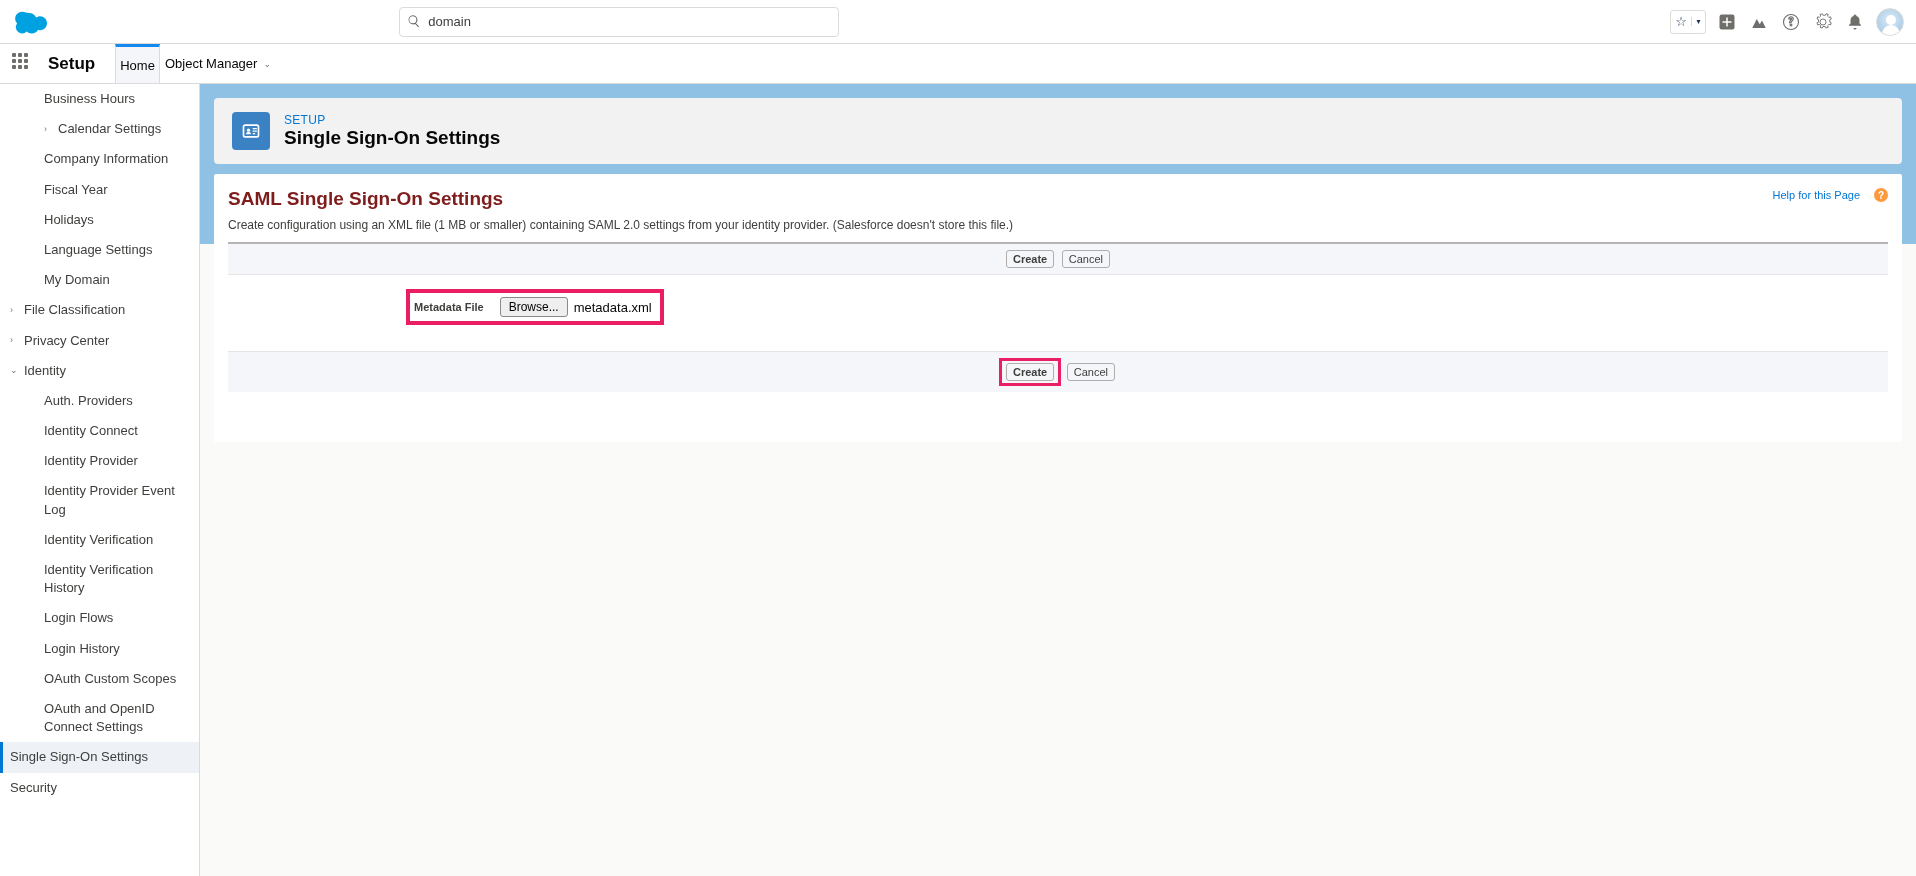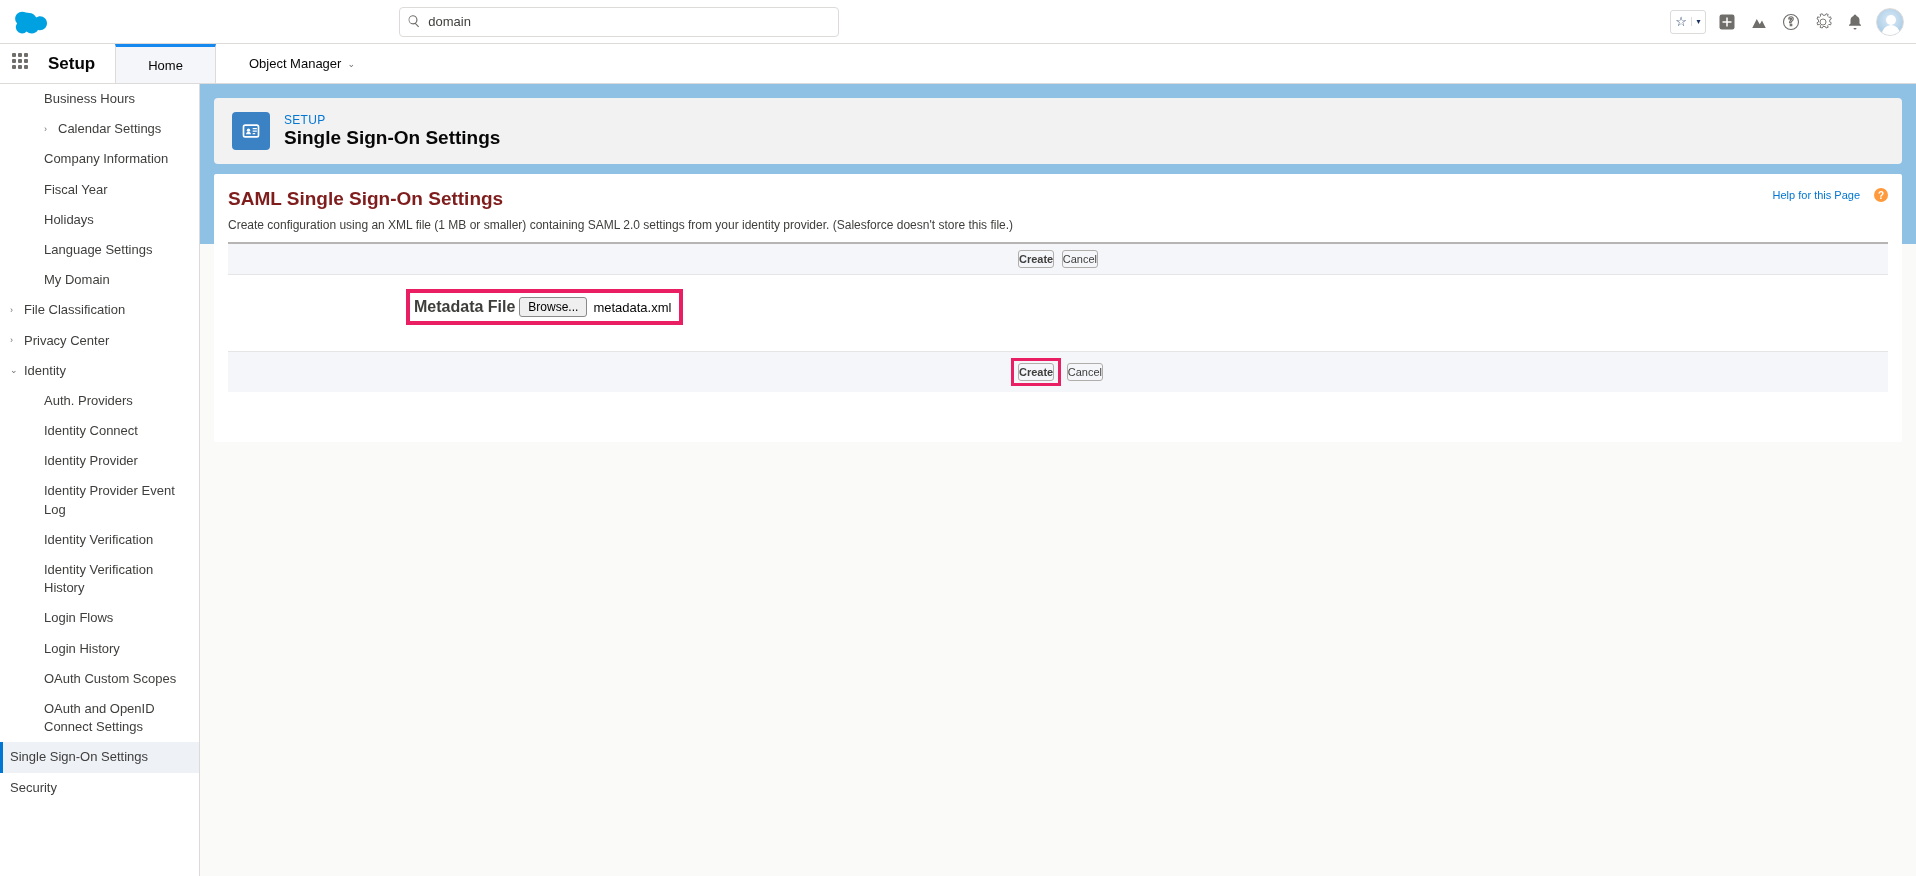--- a/index.html
+++ b/index.html
@@ -20,21 +20,21 @@
 .fav-box .drop { width: 14px; border-left: 1px solid #dddbda; text-align: center; font-size: 8px; }
 .avatar { width: 28px; height: 28px; border-radius: 50%; background: radial-gradient(circle at 50% 40%, #dbeaf7 0%, #9bc3e0 100%); border: 1px solid #dddbda; position: relative; overflow: hidden; }
 .avatar::before { content: ""; position: absolute; width: 10px; height: 10px; background: #fff; border-radius: 50%; top: 6px; left: 9px; }
 .avatar::after { content: ""; position: absolute; width: 18px; height: 12px; background: #fff; border-radius: 10px 10px 0 0; top: 16px; left: 5px; }
 
 
 .context-bar { height: 40px; border-bottom: 1px solid #dddbda; display: flex; align-items: stretch; padding-left: 12px; background: #fff; }
 .waffle { width: 22px; height: 22px; display: grid; grid-template-columns: repeat(3,4px); grid-template-rows: repeat(3,4px); gap: 2px; align-self: center; margin-right: 14px; cursor: pointer; }
 .waffle span { background: #706e6b; border-radius: 1px; }
 .app-name { font-size: 17px; font-weight: 600; color: #080707; align-self: center; margin-right: 20px; }
-.ctx-tab { display: flex; align-items: center; padding: 0 32px; font-size: 13px; color: #080707; cursor: pointer; border-left: 1px solid transparent; border-right: 1px solid transparent; }
+.ctx-tab { display: flex; align-items: center; padding: 0 4px; font-size: 13px; color: #080707; cursor: pointer; border-left: 1px solid transparent; border-right: 1px solid transparent; }
 .ctx-tab.active { border-top: 3px solid #1589ee; background: #f4f6f9; border-left: 1px solid #dddbda; border-right: 1px solid #dddbda; }
 .ctx-tab .chev { margin-left: 6px; font-size: 9px; color: #706e6b; }
 
 
 .layout { display: flex; height: calc(100vh - 84px); }
 .sidebar { width: 200px; border-right: 1px solid #dddbda; overflow-y: auto; background: #fff; position: relative; }
 .sidebar::-webkit-scrollbar { width: 8px; }
 .sidebar::-webkit-scrollbar-thumb { background: #c9c7c5; border-radius: 4px; }
 .tree-item { display: flex; align-items: center; padding: 6px 10px; font-size: 13px; color: #3e3e3c; cursor: pointer; line-height: 1.4; }
 .tree-item.selected { background: #eef1f6; border-left: 3px solid #0176d3; padding-left: 7px; font-weight: 500; }
@@ -52,26 +52,26 @@
 .ph-title { font-size: 19px; font-weight: 700; color: #080707; }
 
 .content { background: #fff; margin-top: 10px; padding: 14px 14px 20px; border-radius: 2px; }
 .section-title { font-size: 19px; color: #7f1d1d; margin-bottom: 8px; }
 .help-link { float: right; font-size: 11px; color: #0176d3; cursor: pointer; display: flex; align-items: center; gap: 14px; }
 .help-badge { width: 14px; height: 14px; border-radius: 50%; background: #ff9a3c; color: #fff; font-size: 10px; display: inline-flex; align-items: center; justify-content: center; font-weight: bold; }
 .desc { font-size: 12px; color: #3e3e3c; margin-bottom: 10px; }
 
 .form-block { border-top: 2px solid #b7b5b3; background: #f4f6f9; }
 .btn-row { text-align: center; padding: 6px 0; border-bottom: 1px solid #e5e5e5; }
-.btn { font-size: 11px; padding: 2px 0; border: 1px solid #b0adab; border-radius: 3px; background: #f4f6f9; cursor: pointer; color: #3e3e3c; margin: 0 2px; }
+.btn { font-size: 11px; padding: 2px 6px; border: 1px solid #b0adab; border-radius: 3px; background: #f4f6f9; cursor: pointer; color: #3e3e3c; margin: 0 2px; }
 .btn.primary { font-weight: 700; }
 .form-body { background: #fff; padding: 14px 0 30px; }
 .field-row { display: flex; align-items: center; }
 .field-highlight { border: 4px solid #e91e63; padding: 4px 8px 4px 4px; display: inline-flex; align-items: center; margin-left: 178px; }
-.field-label { font-size: 16px; font-weight: 700; color: #3e3e3c; margin-right: 4px; }
+.field-label { font-size: 11px; font-weight: 700; color: #3e3e3c; margin-right: 16px; }
 .browse-btn { border: 1px solid #8a8a8a; border-radius: 3px; padding: 2px 8px; font-size: 12px; background: #efefef; cursor: pointer; }
 .file-name { font-size: 13px; color: #080707; margin-left: 6px; }
 
 .btn-row2 { text-align: center; padding: 6px 0; background: #f4f6f9; border-top: 1px solid #e5e5e5; margin-top: 26px; }
 .create-highlight { border: 3px solid #e91e63; display: inline-block; padding: 2px; }
 </style>
 </head>
 <body>
 
 <div class="global-header">

